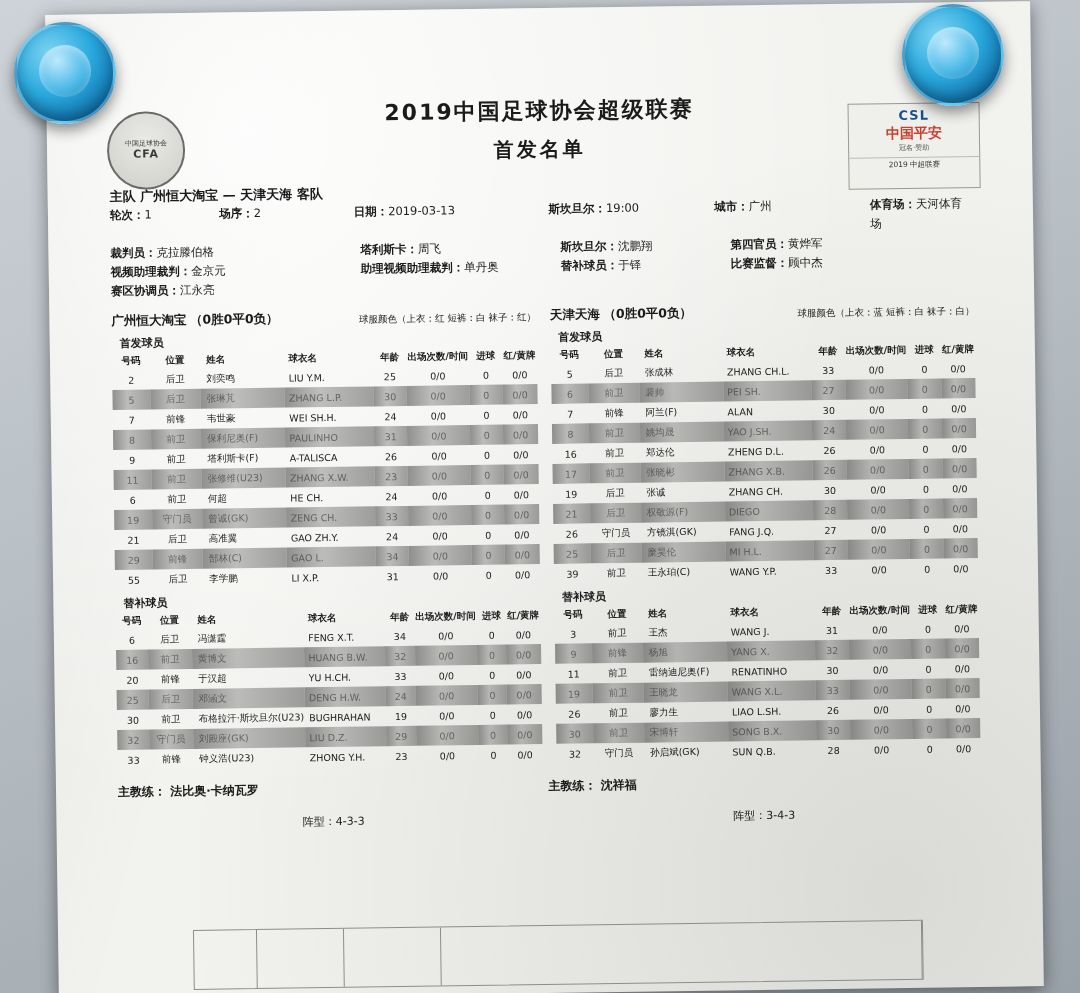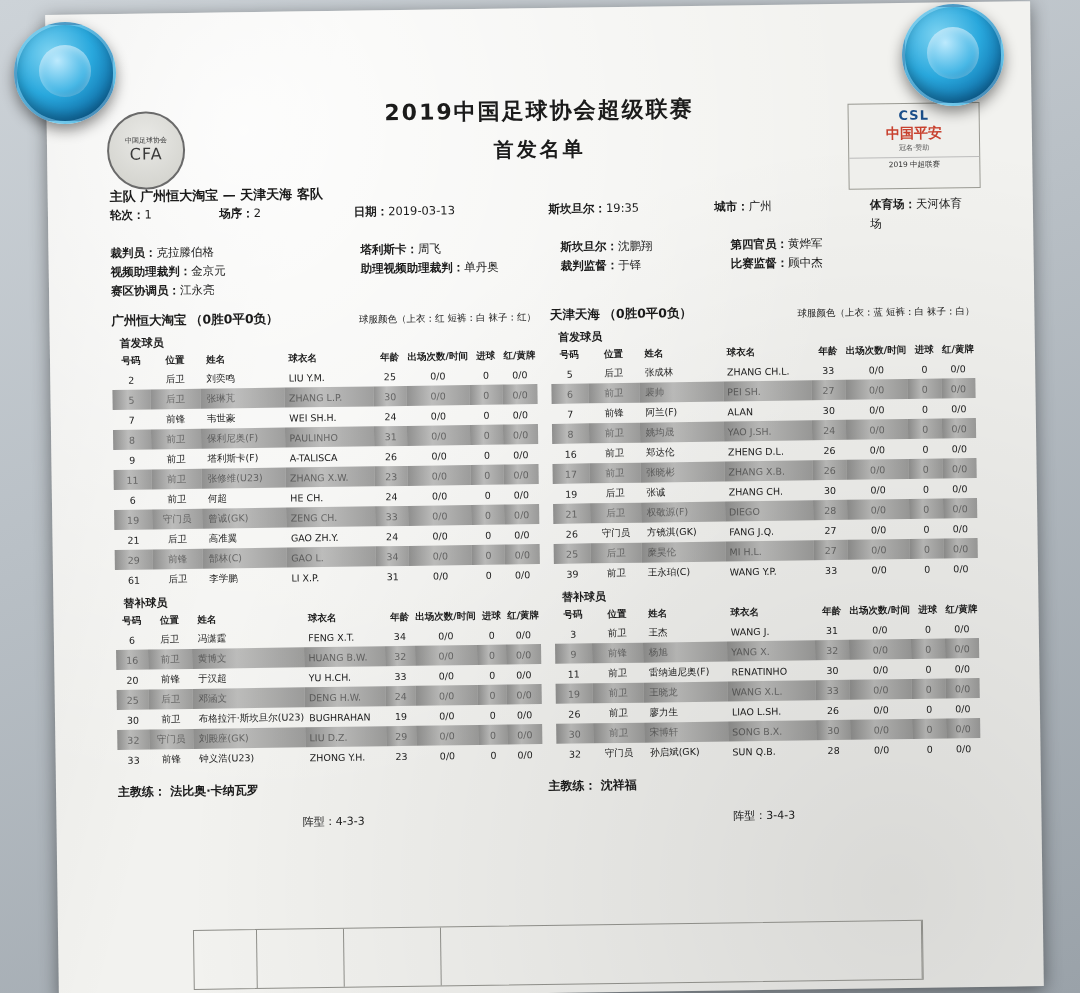--- a/index.html
+++ b/index.html
@@ -48,21 +48,21 @@
   
   .title-wrap{text-align:center;padding-top:88px;}
   .title-1{font-size:22px;font-weight:bold;letter-spacing:2px;}
   .title-2{font-size:20px;font-weight:bold;letter-spacing:3px;margin-top:10px;}
 
   .cfa-logo{position:absolute;left:60px;top:98px;width:74px;height:74px;
     border-radius:50%;border:2px solid #6a6a6a;display:flex;flex-direction:column;
     align-items:center;justify-content:center;color:#3a3a3a;
     background:radial-gradient(circle at 50% 35%, #e9e9e6, #cfcfc9);
     font-size:8px;line-height:1.1;text-align:center;}
-  .cfa-logo .cfa-txt{font-size:16px;font-weight:normal;letter-spacing:1px;}
+  .cfa-logo .cfa-txt{font-size:11px;font-weight:bold;letter-spacing:1px;}
   .cfa-logo .cfa-cn{font-size:7px;}
 
   .csl-logo{position:absolute;right:52px;top:100px;width:130px;height:80px;
     border:1px solid #9a9a93;background:#efefec;text-align:center;padding-top:4px;}
   .csl-logo .csl-top{font-size:13px;font-weight:bold;color:#1b4f8a;letter-spacing:1px;}
   .csl-logo .csl-mid{font-size:14px;font-weight:bold;color:#c8412f;margin-top:2px;}
   .csl-logo .csl-sub{font-size:7px;color:#555;}
   .csl-logo .csl-bot{font-size:7.5px;color:#333;margin-top:4px;border-top:1px solid #bbb;padding-top:2px;}
 
   
@@ -140,35 +140,35 @@
             <span>客队</span>
           </div>
         </div>
         <div class="row">
           <div class="c1">
             <span class="lbl">轮次：</span><span>1</span>
             <span style="display:inline-block;width:60px"></span>
             <span class="lbl">场序：</span><span>2</span>
           </div>
           <div class="c2"><span class="lbl">日期：</span><span>2019-03-13</span></div>
-          <div class="c3"><span class="lbl">斯坎旦尔：</span><span>19:35</span></div>
+          <div class="c3"><span class="lbl">斯坎旦尔：</span><span>19:00</span></div>
           <div class="c4"><span class="lbl">城市：</span><span>广州</span></div>
           <div class="c5"><span class="lbl">体育场：</span><span>天河体育场</span></div>
         </div>
         <div class="row">
           <div class="c1"><span class="lbl">裁判员：</span><span>克拉滕伯格</span></div>
           <div class="c2"><span class="lbl">塔利斯卡：</span><span>周飞</span></div>
           <div class="c3"><span class="lbl">斯坎旦尔：</span><span>沈鹏翔</span></div>
           <div class="c4"><span class="lbl">第四官员：</span><span>黄烨军</span></div>
           <div class="c5"></div>
         </div>
         <div class="row">
           <div class="c1"><span class="lbl">视频助理裁判：</span><span>金京元</span></div>
           <div class="c2"><span class="lbl">助理视频助理裁判：</span><span>单丹奥</span></div>
-          <div class="c3"><span class="lbl">裁判监督：</span><span>于铎</span></div>
+          <div class="c3"><span class="lbl">替补球员：</span><span>于铎</span></div>
           <div class="c4"><span class="lbl">比赛监督：</span><span>顾中杰</span></div>
           <div class="c5"></div>
         </div>
         <div class="row">
           <div class="c1"><span class="lbl">赛区协调员：</span><span>江永亮</span></div>
         </div>
       </div>
 
       <div class="panels">
 
@@ -290,21 +290,21 @@
                   <td class="col-num">29</td>
                   <td class="col-pos">前锋</td>
                   <td class="col-name">郜林(C)</td>
                   <td class="col-shirt">GAO L.</td>
                   <td class="col-age">34</td>
                   <td class="col-apps">0/0</td>
                   <td class="col-goals">0</td>
                   <td class="col-cards">0/0</td>
                 </tr>
                 <tr>
-                  <td class="col-num">61</td>
+                  <td class="col-num">55</td>
                   <td class="col-pos">后卫</td>
                   <td class="col-name">李学鹏</td>
                   <td class="col-shirt">LI X.P.</td>
                   <td class="col-age">31</td>
                   <td class="col-apps">0/0</td>
                   <td class="col-goals">0</td>
                   <td class="col-cards">0/0</td>
                 </tr>
               </tbody>
           </table>

